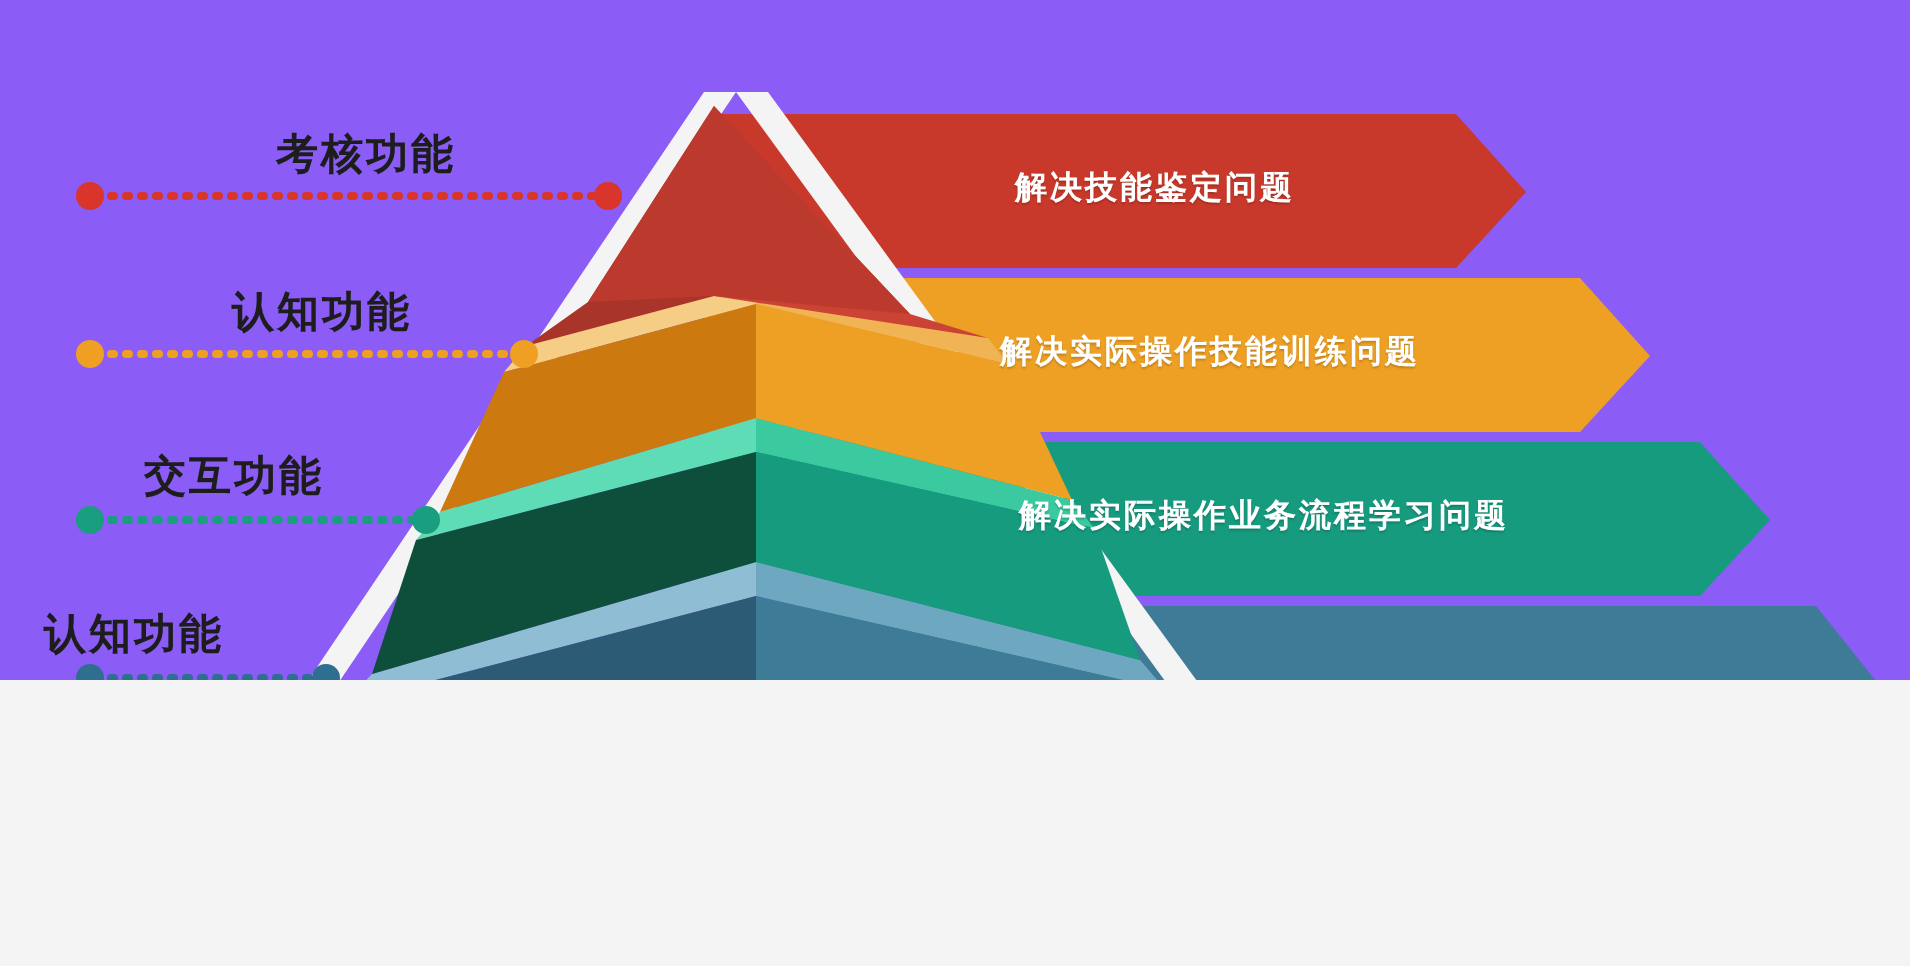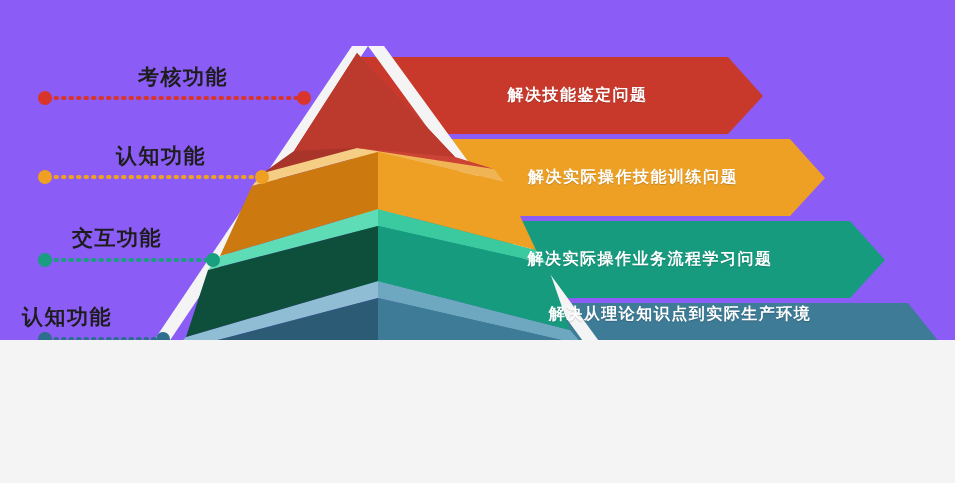--- a/index.html
+++ b/index.html
@@ -137,21 +137,20 @@
   <div class="lbl" style="left:58px; top:63px; width:250px;">考核功能</div>
 
   <div class="lbl" style="left:36px; top:142px; width:250px;">认知功能</div>
 
   <div class="lbl" style="left:-8px; top:224px; width:250px;">交互功能</div>
 
   <div class="lbl" style="left:-58px; top:303px; width:250px;">认知功能</div>
 
   <div class="banner-txt" style="left:410px; top:81px; width:335px;">解决技能鉴定问题</div>
 
-  <div class="banner-txt" style="left:433px; top:163px; width:400px;font-family:Liberation Serif, serif;">解决实际操作技能训练问题</div>
+  <div class="banner-txt" style="left:405px; top:163px; width:400px;font-family:Liberation Serif, serif;">解决实际操作技能训练问题</div>
 
-  <div class="banner-txt" style="left:430px; top:245px; width:440px;">解决实际操作业务流程学习问题</div>
+  <div class="banner-txt" style="left:412px; top:245px; width:440px;">解决实际操作业务流程学习问题</div>
 
   <div class="banner-txt" style="left:440px; top:300px; width:480px;">
-    <div>解决从理论知识点到实际生产环境</div>
   </div>
 
 </div>
 
 </body></html>

